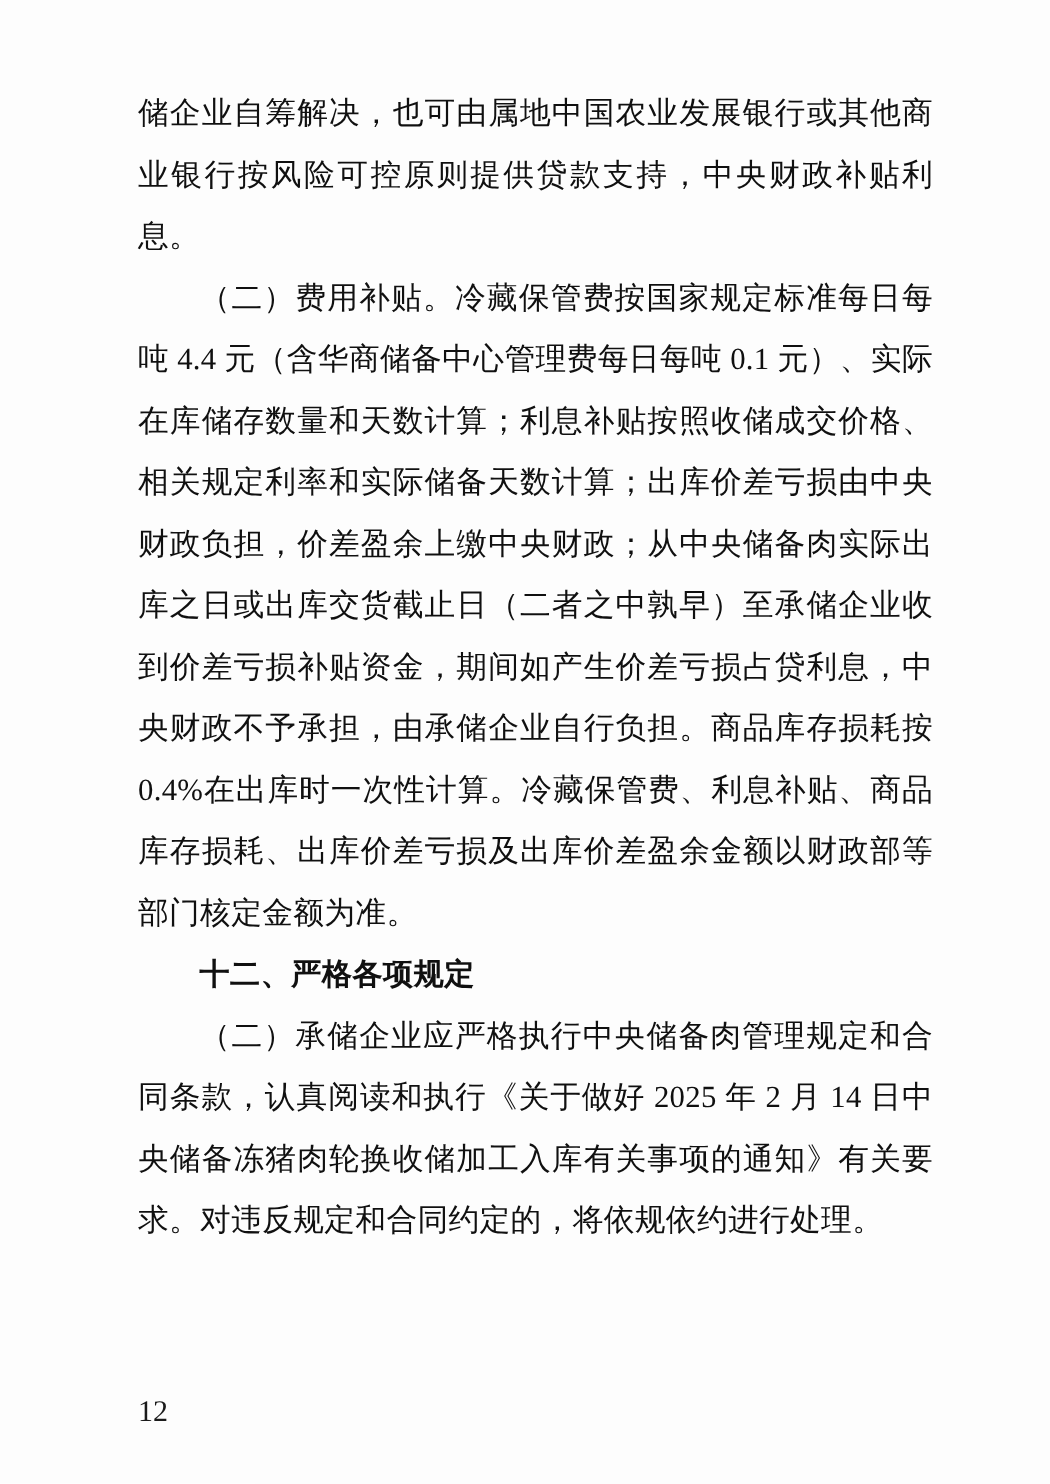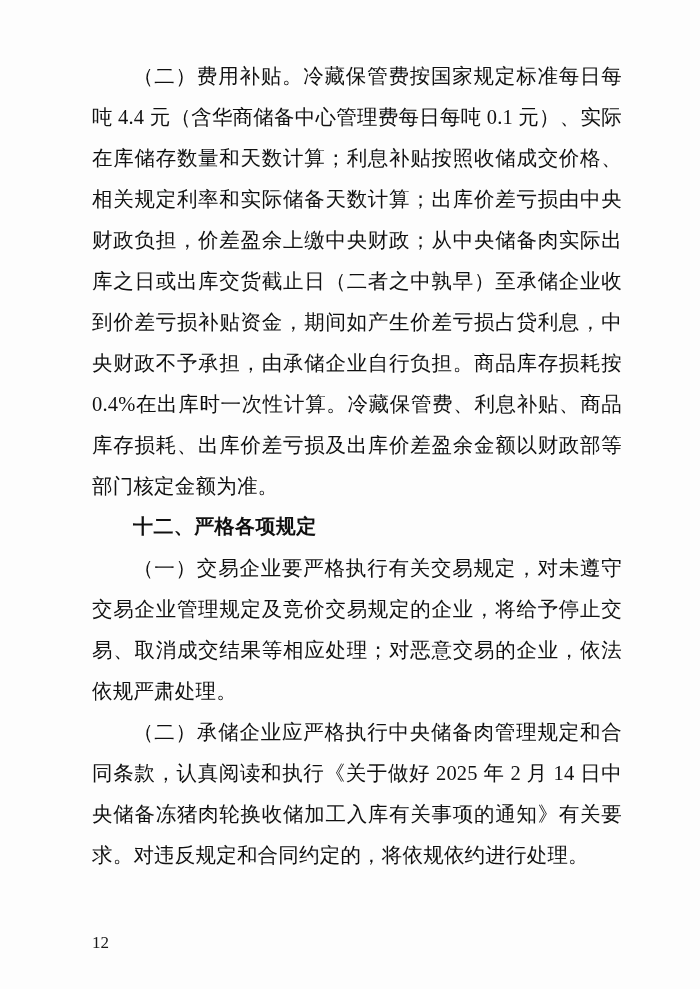--- a/index.html
+++ b/index.html
@@ -31,47 +31,47 @@
   }
   .para {
     margin: 0;
     text-indent: 0;
   }
   .para.indent {
     text-indent: 41px;
   }
   .heading {
     margin: 0;
-    font-family: Liberation Mono, monospace;
+    font-family: Liberation Sans, sans-serif;
     font-weight: bold;
     font-size: 20px;
     line-height: 41px;
     text-indent: 41px;
     letter-spacing: 0.4px;
   }
   .page-number {
     position: absolute;
     left: 92px;
     bottom: 36px;
-    font-size: 17px;
+    font-size: 20px;
     font-family: "Liberation Serif", serif;
     color: #1a1a1a;
   }
 </style>
 </head>
 <body>
 
 <div class="page">
   <div class="doc-body">
 
+    <p class="para">储企业自筹解决，也可由属地中国农业发展银行或其他商业银行按风险可控原则提供贷款支持，中央财政补贴利息。</p>
 
     <p class="para indent">（二）费用补贴。冷藏保管费按国家规定标准每日每吨 4.4 元（含华商储备中心管理费每日每吨 0.1 元）、实际在库储存数量和天数计算；利息补贴按照收储成交价格、相关规定利率和实际储备天数计算；出库价差亏损由中央财政负担，价差盈余上缴中央财政；从中央储备肉实际出库之日或出库交货截止日（二者之中孰早）至承储企业收到价差亏损补贴资金，期间如产生价差亏损占贷利息，中央财政不予承担，由承储企业自行负担。商品库存损耗按 0.4%在出库时一次性计算。冷藏保管费、利息补贴、商品库存损耗、出库价差亏损及出库价差盈余金额以财政部等部门核定金额为准。</p>
 
     <p class="heading">十二、严格各项规定</p>
 
-    <p class="para indent">（一）交易企业要严格执行有关交易规定，对未遵守交易企业管理规定及竞价交易规定的企业，将给予停止交易、取消成交结果等相应处理；对恶意交易的企业，依法依规严肃处理。</p>
 
     <p class="para indent">（二）承储企业应严格执行中央储备肉管理规定和合同条款，认真阅读和执行《关于做好 2025 年 2 月 14 日中央储备冻猪肉轮换收储加工入库有关事项的通知》有关要求。对违反规定和合同约定的，将依规依约进行处理。</p>
 
   </div>
 
   <div class="page-number">12</div>
 </div>
 
 </body></html>

